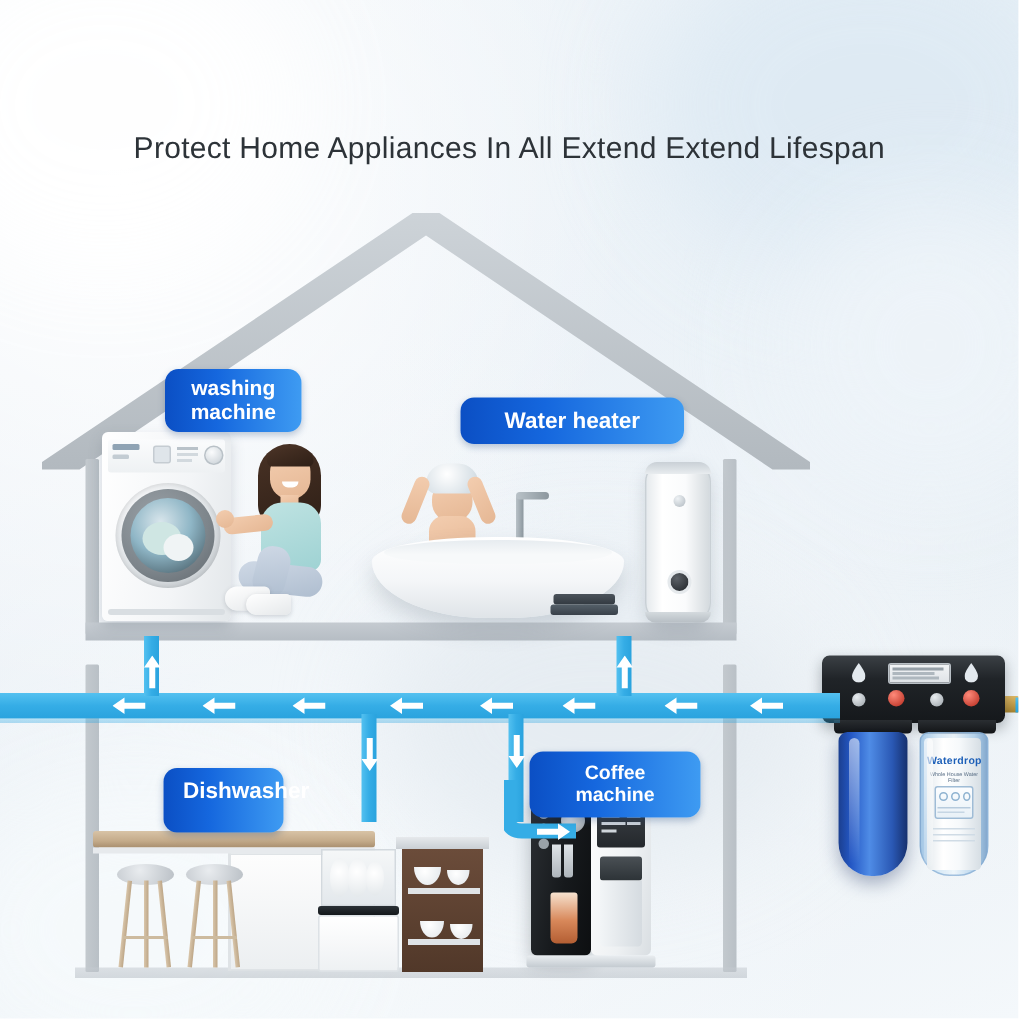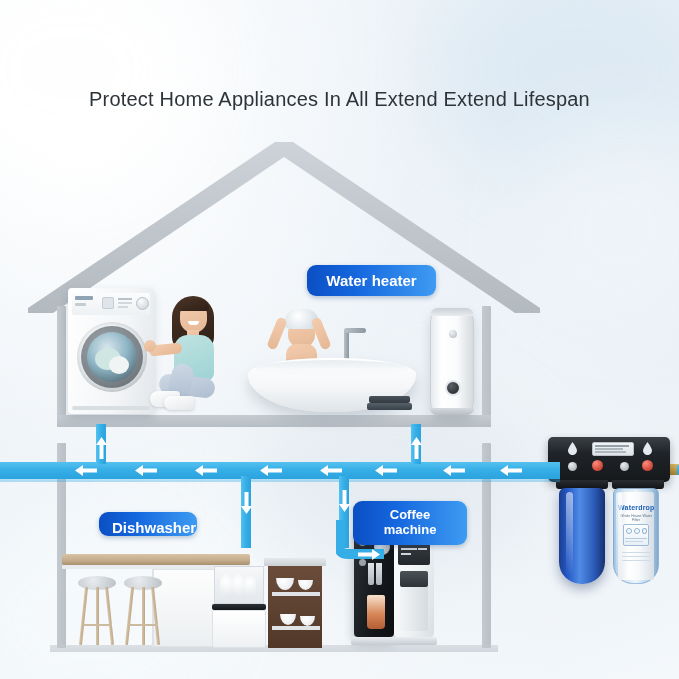--- a/index.html
+++ b/index.html
@@ -280,21 +280,23 @@
   </div>
 
   <div class="obj" style="left:430px;top:308px;width:44px;height:107px;">
     <div class="heater" style="left:0;top:0;width:44px;height:107px;"></div>
     <div style="position:absolute;left:0;top:0;width:44px;height:8px;background:linear-gradient(180deg,#c9d0d6,#e8ecef);border-radius:13px 13px 0 0;"></div>
     <div style="position:absolute;left:19px;top:22px;width:8px;height:8px;border-radius:50%;background:radial-gradient(circle at 35% 30%,#eef2f5,#b0b8bf);"></div>
     <div style="position:absolute;left:15px;top:72px;width:16px;height:16px;border-radius:50%;background:radial-gradient(circle at 35% 30%,#5c6167,#1f2327);border:2px solid #e5e9ec;"></div>
     <div style="position:absolute;left:0;top:100px;width:44px;height:7px;background:linear-gradient(180deg,#d4dade,#b7bec4);border-radius:0 0 13px 13px;"></div>
   </div>
 
-  <div class="badge" style="left:307px;top:265px;width:129px;font-size:15px;padding-top:7px;padding-bottom:7px;">Water heater</div>
+  <div class="badge" style="left:110px;top:246px;width:91px;font-size:14px;">washing
+machine</div>
+  <div class="badge" style="left:307px;top:265px;width:149px;font-size:15px;padding-top:7px;padding-bottom:7px;">Water heater</div>
 
   <div class="pipe-h" style="left:0;top:462px;width:560px;height:17px;"></div>
 
   <div class="pipe-h" style="left:0;top:479px;width:560px;height:3px;opacity:.35;"></div>
 
   <svg class="arrow" style="left:75px;top:464px;" width="22" height="13" viewBox="0 0 22 13">
       <polygon points="0,6.5 8,1 8,4.5 22,4.5 22,8.5 8,8.5 8,12" fill="#ffffff"></polygon>
     </svg>
   <svg class="arrow" style="left:135px;top:464px;" width="22" height="13" viewBox="0 0 22 13">
       <polygon points="0,6.5 8,1 8,4.5 22,4.5 22,8.5 8,8.5 8,12" fill="#ffffff"></polygon>
@@ -401,21 +403,21 @@
     <div style="position:absolute;left:22px;top:30px;width:6px;height:22px;background:linear-gradient(180deg,#dfe4e8,#aeb5bb);border-radius:0 0 2px 2px;"></div>
 
     <div class="cm-cup" style="left:13px;top:62px;width:18px;height:34px;"></div>
 
     <div style="position:absolute;left:46px;top:38px;width:28px;height:16px;background:linear-gradient(180deg,#4a5055,#2d3337);border-radius:2px;"></div>
     <div style="position:absolute;left:46px;top:54px;width:28px;height:44px;background:linear-gradient(90deg,#f2f5f7,#d5dbe0);border-radius:0 0 3px 3px;"></div>
 
     <div style="position:absolute;left:-3px;top:104px;width:86px;height:8px;background:linear-gradient(180deg,#e9edf0,#c3cad0);border-radius:2px;"></div>
   </div>
 
-  <div class="badge" style="left:99px;top:512px;width:98px;font-size:15px;padding-top:7px;padding-bottom:0;">Dishwasher</div>
+  <div class="badge" style="left:109px;top:512px;width:80px;font-size:15px;padding-top:7px;padding-bottom:19px;">Dishwasher</div>
   <div class="badge" style="left:353px;top:501px;width:114px;font-size:13px;padding-top:7px;padding-bottom:7px;">Coffee machine</div>
 
   <div class="obj" style="left:548px;top:437px;width:125px;height:168px;">
 
     <div class="brass" style="left:-9px;top:27px;width:14px;height:11px;"></div>
     <div class="brass" style="left:118px;top:27px;width:14px;height:11px;"></div>
 
     <div class="pipe-h" style="left:129px;top:28px;width:32px;height:10px;"></div>
 
     <div class="flt-cap" style="left:0;top:0;width:122px;height:45px;"></div>

